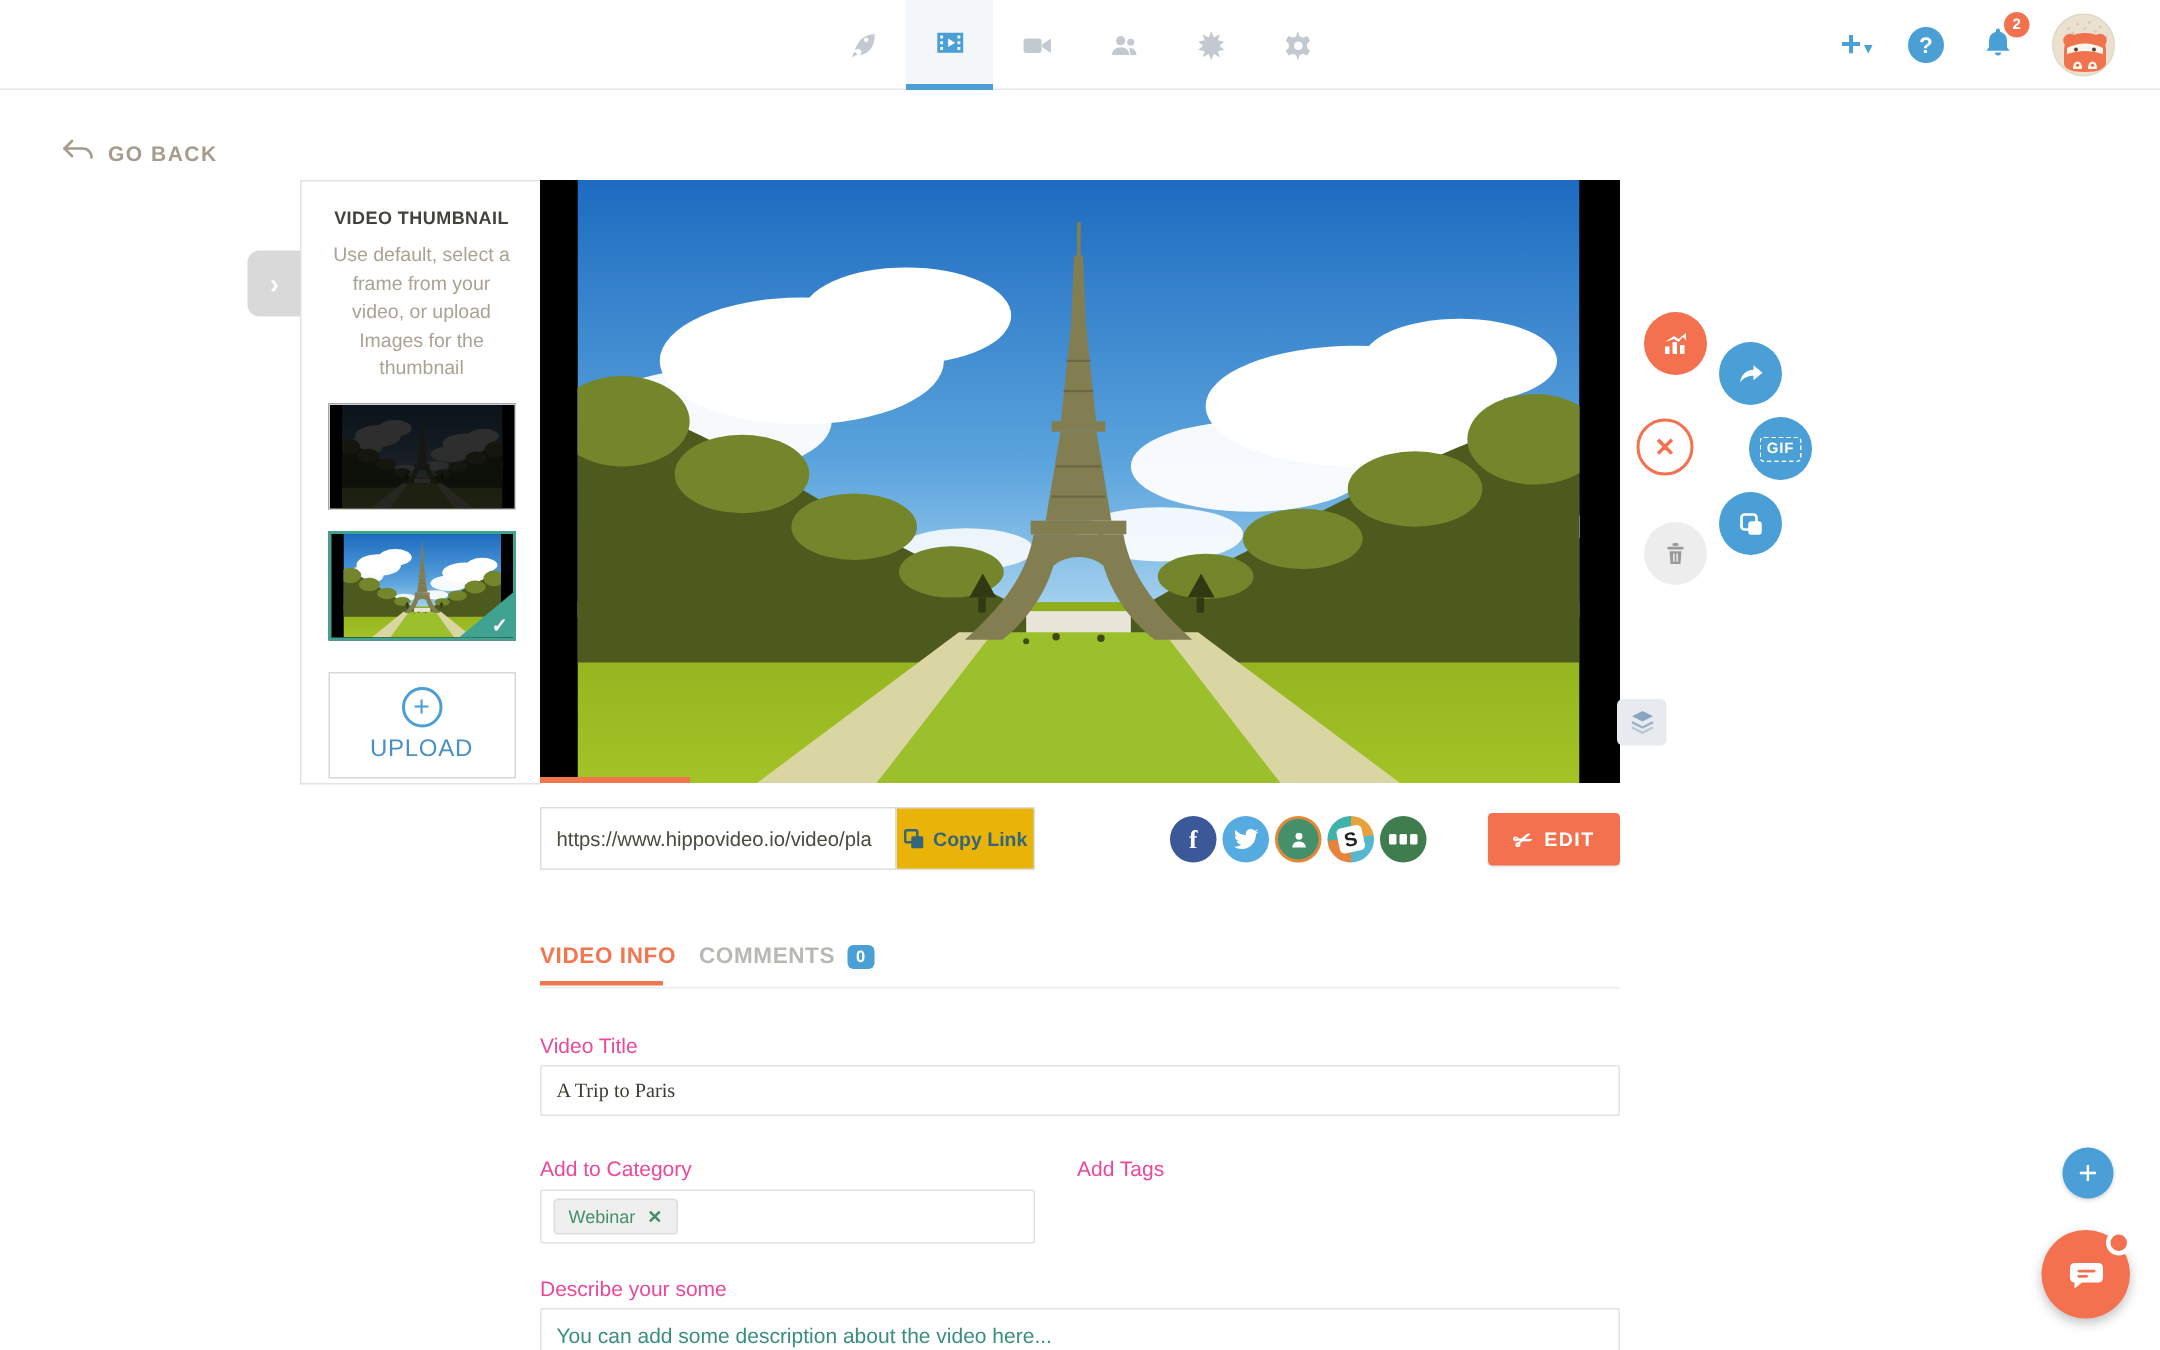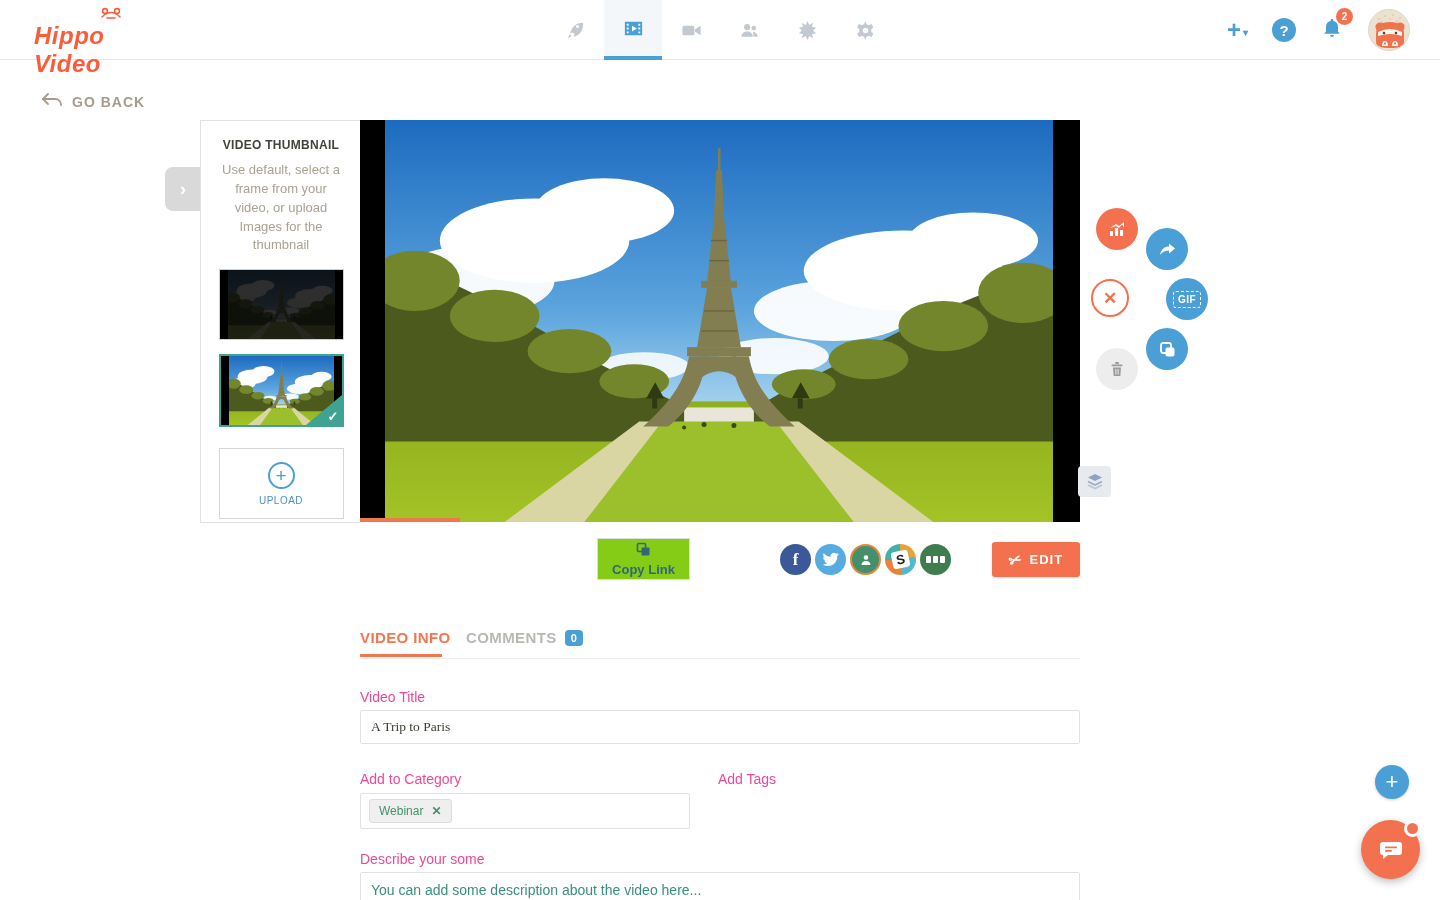--- a/index.html
+++ b/index.html
@@ -60,21 +60,21 @@
   .thumb-scene svg { width:100%; height:100%; display:block; }
   .check-corner { position:absolute; right:0; bottom:0; width:0; height:0;
     border-left:36px solid transparent; border-bottom:30px solid #40a391; }
   .check-mark { position:absolute; right:3px; bottom:1px; color:#fff; font-size:13px;
     font-weight:bold; }
   .upload-box { width:125px; height:71px; margin:21px auto 0; border:1px solid #d7d7d7;
     display:flex; flex-direction:column; align-items:center; justify-content:center;
     gap:6px; cursor:pointer; background:#fff; }
   .upload-circle { width:27px; height:27px; border-radius:50%; border:2px solid #4a9fd6;
     color:#4a9fd6; font-size:19px; line-height:23px; text-align:center; }
-  .upload-label { font-size:10px; color:#4a90c6; letter-spacing:0.5px; }
+  .upload-label { font-size:16px; color:#4a90c6; letter-spacing:0.5px; }
 
   
   .player { position:absolute; left:360px; top:120px; width:720px; height:402px;
     background:#000; z-index:6; }
   .scene { position:absolute; left:25px; right:27px; top:0; bottom:0; }
   .scene svg { width:100%; height:100%; display:block; }
   .progress { position:absolute; left:0; bottom:0; width:100px; height:4px;
     background:#f0764c; }
 
   
@@ -93,23 +93,23 @@
   .layers-btn { position:absolute; left:1078px; top:466px; width:33px; height:31px;
     background:#e7ebf0; border-radius:4px; display:flex; align-items:center;
     justify-content:center; cursor:pointer; z-index:8; }
 
   
   .url-input { position:absolute; left:360px; top:538px; width:237px; height:42px;
     border:1px solid #ddd; border-right:none; font-size:13.5px; color:#4a4a3e;
     padding:0 0 0 10px; outline:none; font-family:"Liberation Sans",sans-serif;
     background:#fff; }
   .copy-btn { position:absolute; left:597px; top:538px; width:93px; height:42px;
-    background:#84cc16; border:1px solid #ddd; display:flex; align-items:center;
+    background:#eab308; border:1px solid #ddd; display:flex; align-items:center;
     justify-content:center; gap:5px; cursor:pointer; color:#33667a; font-size:13px;
-    font-weight:bold;flex-direction:column; }
+    font-weight:bold; }
   .social { position:absolute; top:544px; width:31px; height:31px; border-radius:50%;
     display:flex; align-items:center; justify-content:center; cursor:pointer; }
   .soc-fb { left:780px; background:#3b5998; color:#fff; font-size:17px; font-weight:bold;
     font-family:"Liberation Serif",serif; }
   .soc-tw { left:815px; background:#56ace0; }
   .soc-contact { left:850px; background:#45906b; border:2px solid #e0893c; }
   .soc-slack { left:885px; background:conic-gradient(#e9a23b 0 22%, #56b8ce 22% 50%,
     #e9823b 50% 74%, #3fb3a9 74%); position:absolute; overflow:hidden; }
   .slack-sq { width:17px; height:17px; background:#fff; border-radius:3px;
     transform:rotate(-12deg); display:flex; align-items:center; justify-content:center;
@@ -173,31 +173,20 @@
     border-radius:50%; background:#fff; display:flex; align-items:center;
     justify-content:center; z-index:31; }
   .chat-dot-inner { width:11px; height:11px; border-radius:50%; background:#f4714f; }
 </style>
 </head>
 <body>
 
 <div class="app">
 
   <div class="header">
-    <div class="logo">
-      <svg class="logo-hippo" width="26" height="16" viewBox="0 0 26 16">
-        <g fill="none" stroke="#fb5d3a" stroke-width="1.6" stroke-linecap="round">
-          <circle cx="7" cy="5" r="2.4"></circle>
-            <circle cx="19" cy="5" r="2.4"></circle>
-          <path d="M4,11 Q13,2 22,11"></path>
-            <path d="M9,12 h8"></path>
-        </g>
-      </svg>
-      <div class="logo-text">Hippo Video</div>
-    </div>
 
     <div class="nav">
       <div class="nav-item">
         <svg viewBox="0 0 24 24">
           <path d="M20 4c-6 0-10 3-12 7l-2 4 3-1 2 2-1 3 4-2c4-2 6-7 6-13zM14 9.5a1.6 1.6 0 1 1 .1 0z"></path>
           <path d="M6 16l-2 4 4-2z"></path>
         </svg>
       </div>
       <div class="nav-item active">
         <svg viewBox="0 0 24 24">
@@ -567,20 +556,21 @@
     </svg>
   </div>
   <div class="layers-btn">
     <svg width="18" height="17" viewBox="0 0 18 17">
       <path d="M9 1 L16 4.5 L9 8 L2 4.5 Z" fill="#8aa4c2"></path>
       <path d="M2 8.5 L9 12 L16 8.5" fill="none" stroke="#9aafc6" stroke-width="1.6"></path>
       <path d="M2 12 L9 15.5 L16 12" fill="none" stroke="#b9c6d6" stroke-width="1.6"></path>
     </svg>
   </div>
 
+  <input class="url-input" readonly="" value="https://www.hippovideo.io/video/pla" style="">
   <div class="copy-btn">
     <svg width="15" height="15" viewBox="0 0 15 15">
       <rect x="1.5" y="1.5" width="8" height="8" rx="1" fill="none" stroke="#33667a" stroke-width="1.6"></rect>
       <rect x="5.5" y="5.5" width="8" height="8" rx="1" fill="#33667a"></rect>
     </svg>
     <span>Copy Link</span>
   </div>
 
   <div class="social soc-fb">
     <span>f</span>

